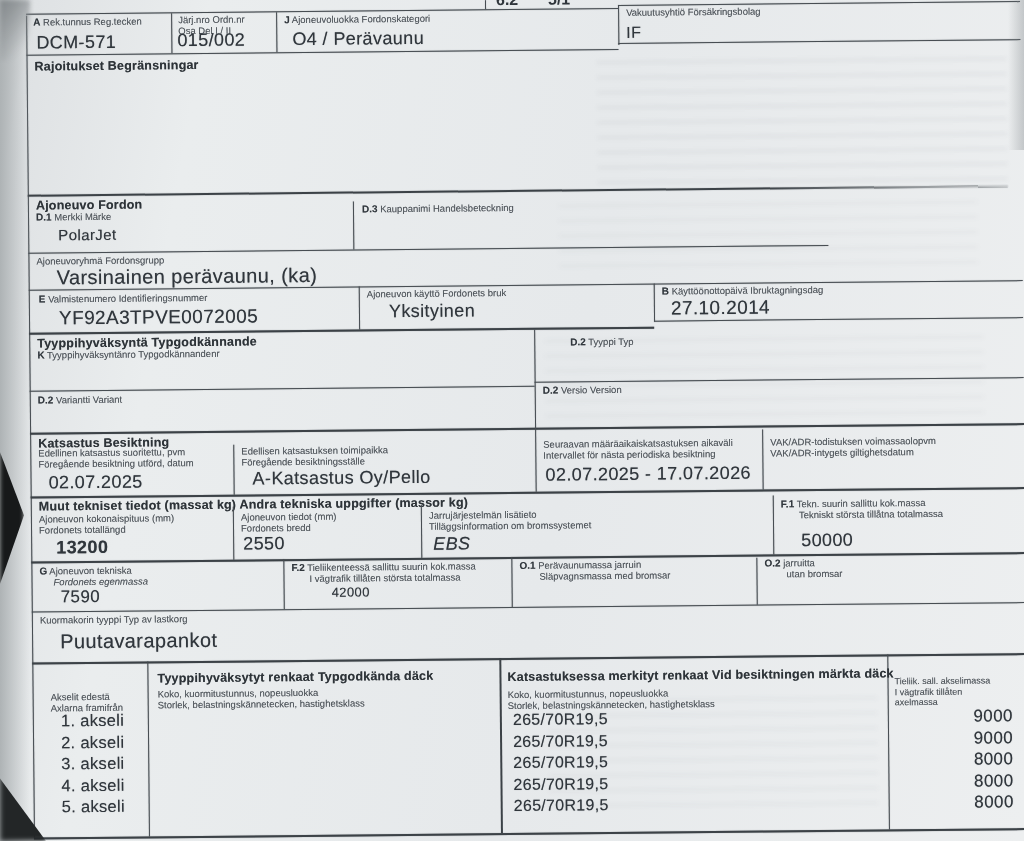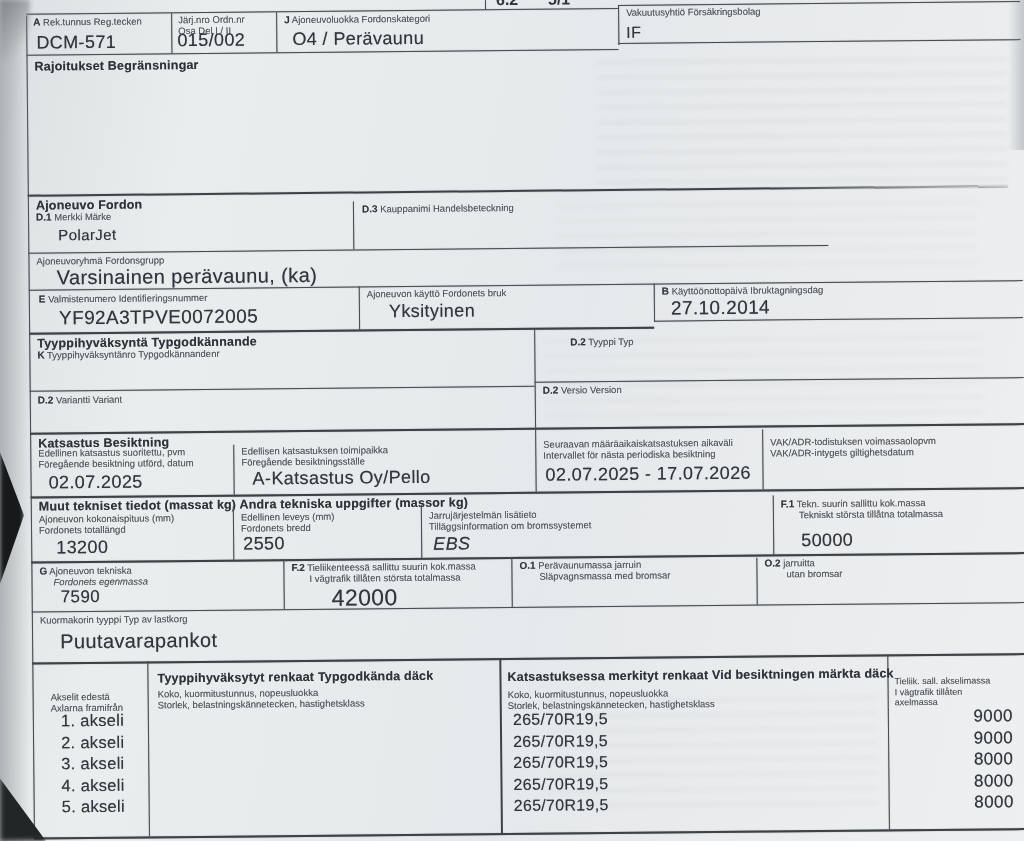--- a/index.html
+++ b/index.html
@@ -145,24 +145,24 @@
       <div>VAK/ADR-todistuksen voimassaolopvm</div>
       <div>VAK/ADR-intygets giltighetsdatum</div>
     </div>
     <div class="hl2" style="left:30px;top:492px;width:994px;"></div>
 
     <div class="sec" style="left:38px;top:495px;">Muut tekniset tiedot (massat kg)  Andra tekniska uppgifter (massor kg)</div>
     <div class="lbl" style="left:38px;top:510px;">
       <div>Ajoneuvon kokonaispituus (mm)</div>
       <div>Fordonets totallängd</div>
     </div>
-    <div class="val" style="left:55px;top:533px;">13200</div>
+    <div class="val" style="left:55px;top:533px;font-weight:bold;">13200</div>
     <div class="vl" style="left:232px;top:504px;height:53px;"></div>
     <div class="lbl" style="left:240px;top:510px;">
-      <div>Edellinen leveys (mm)</div>
+      <div>Ajoneuvon tiedot (mm)</div>
       <div>Fordonets bredd</div>
     </div>
     <div class="val" style="left:242px;top:531px;">2550</div>
     <div class="vl" style="left:420px;top:504px;height:53px;"></div>
     <div class="lbl" style="left:428px;top:510px;">
       <div>Jarrujärjestelmän lisätieto</div>
       <div>Tilläggsinformation om bromssystemet</div>
     </div>
     <div class="val" style="left:432px;top:533px;font-style:italic;">EBS</div>
     <div class="vl" style="left:772px;top:498px;height:59px;"></div>
@@ -176,21 +176,21 @@
     <div class="lbl" style="left:38px;top:562px;">
       <div><span class="code">G</span> <span>Ajoneuvon tekniska</span></div>
       <div style="padding-left:14px;font-style:italic;">Fordonets egenmassa</div>
     </div>
     <div class="val" style="left:59px;top:583px;font-size:17px;">7590</div>
     <div class="vl" style="left:282px;top:557px;height:50px;"></div>
     <div class="lbl" style="left:290px;top:561px;">
       <div><span class="code">F.2</span> <span>Tieliikenteessä sallittu suurin kok.massa</span></div>
       <div style="padding-left:18px;">I vägtrafik tillåten största totalmassa</div>
     </div>
-    <div class="val" style="left:330px;top:583px;font-size:23px;">42000</div>
+    <div class="val" style="left:330px;top:583px;font-size:13px;">42000</div>
     <div class="vl" style="left:510px;top:557px;height:50px;"></div>
     <div class="lbl" style="left:518px;top:561px;">
       <div><span class="code">O.1</span> <span>Perävaunumassa jarruin</span></div>
       <div style="padding-left:20px;">Släpvagnsmassa med bromsar</div>
     </div>
     <div class="vl" style="left:755px;top:560px;height:47px;"></div>
     <div class="lbl" style="left:763px;top:561px;">
       <div><span class="code">O.2</span> <span>jarruitta</span></div>
       <div style="padding-left:22px;">utan bromsar</div>
     </div>

